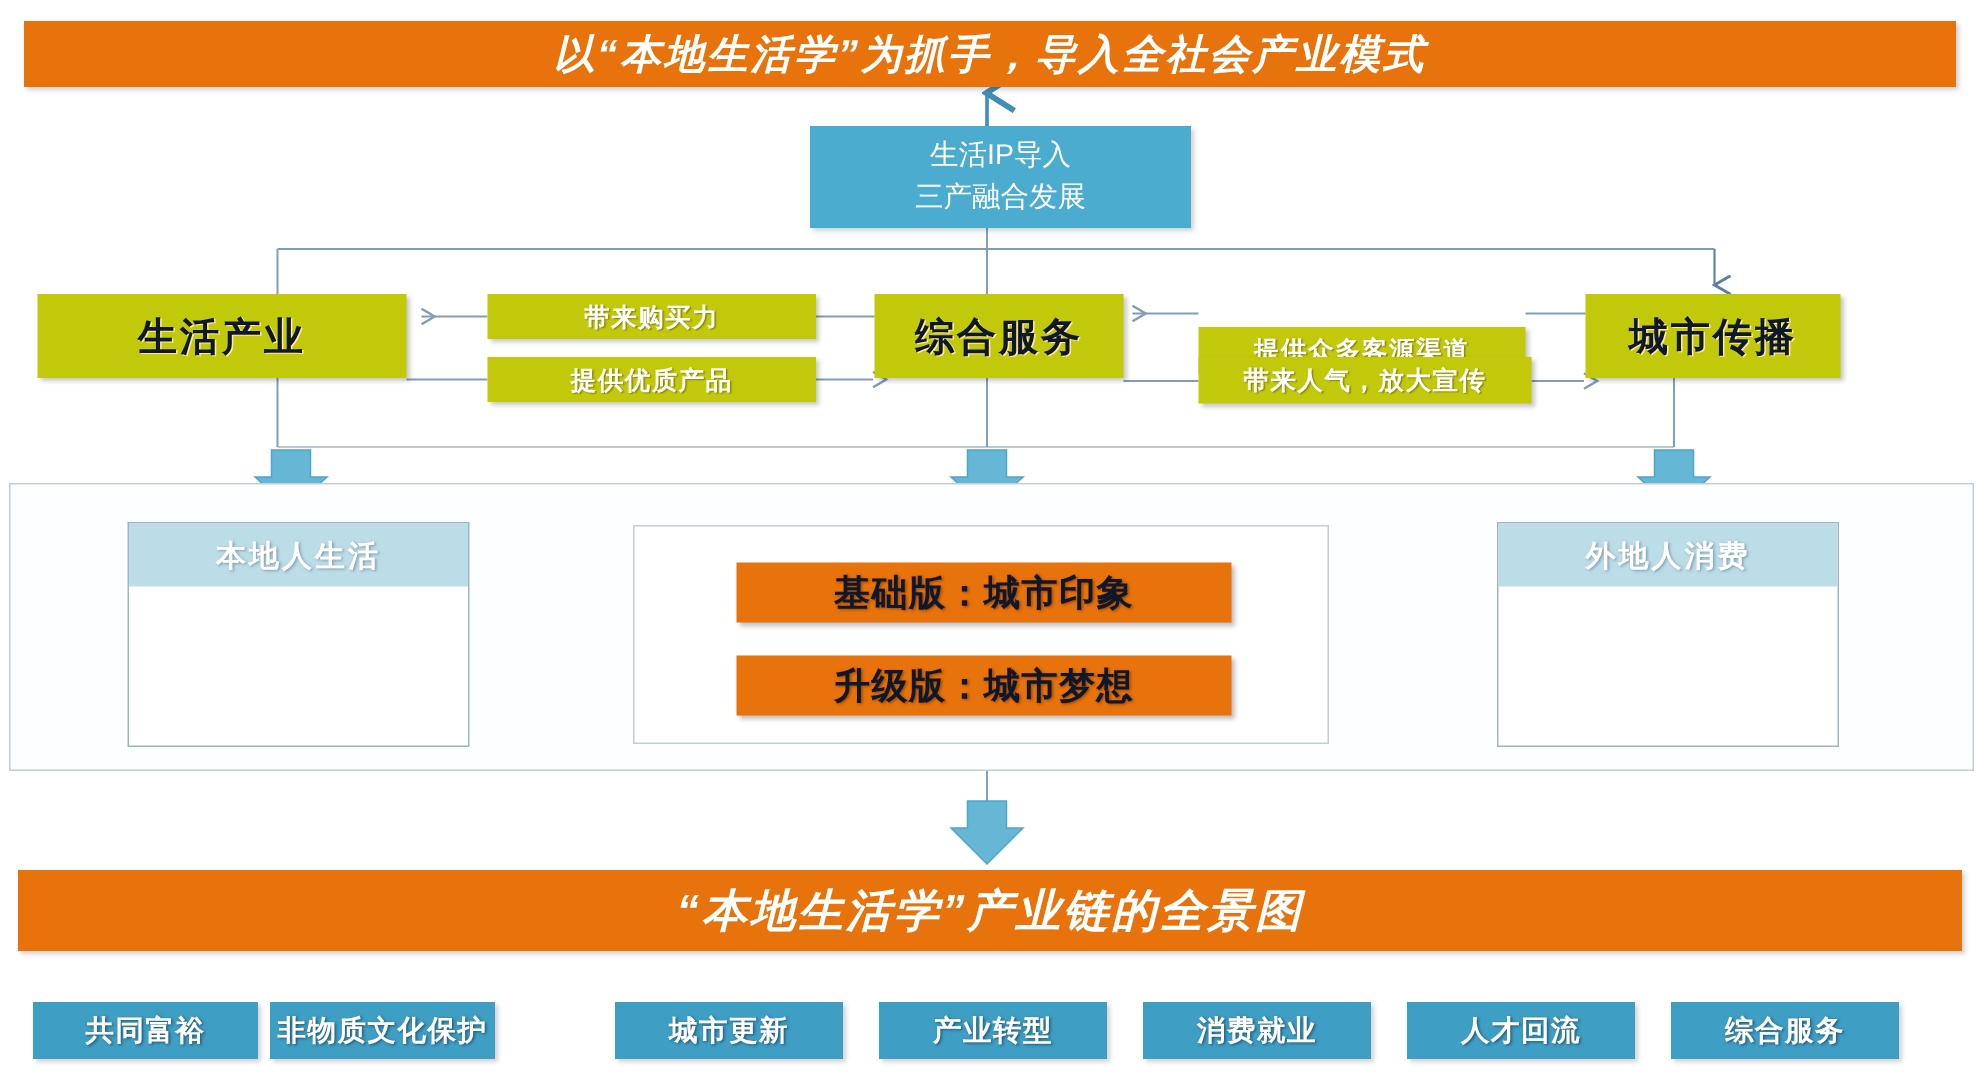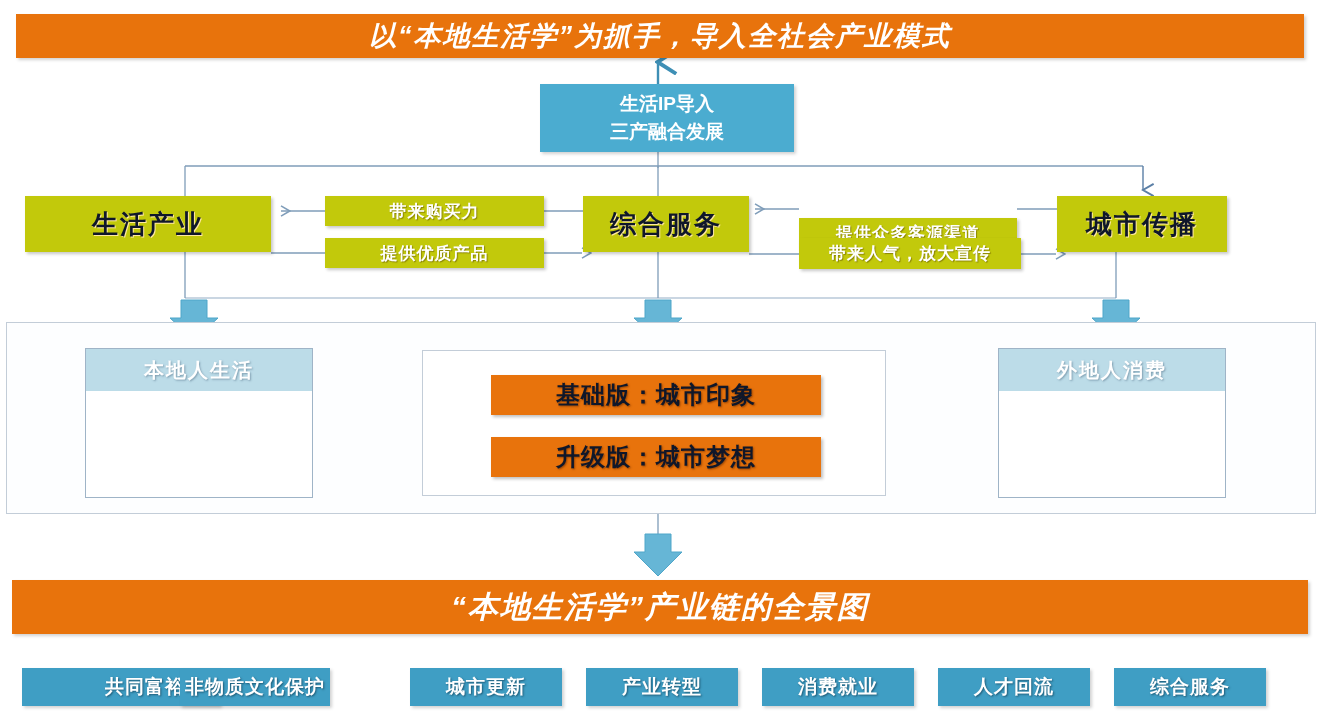--- a/index.html
+++ b/index.html
@@ -23,21 +23,21 @@
     letter-spacing:2px;
     box-shadow:2px 2px 3px rgba(0,0,0,.18);
   }
   #top-banner{left:16px;top:14px;width:1288px;height:44px;font-size:27px;}
   #bottom-banner{left:12px;top:580px;width:1296px;height:54px;font-size:30px;}
 
   
   #ip-box{
     position:absolute;left:540px;top:84px;width:254px;height:68px;
     background:#4BACD0;
-    color:#ffffff;font-weight:bold;font-size:19px;
+    color:#ffffff;font-weight:normal;font-size:19px;
     display:flex;flex-direction:column;align-items:center;justify-content:center;
     line-height:1.45;
     box-shadow:2px 2px 3px rgba(0,0,0,.18);
   }
 
   
   .olive{
     position:absolute;
     background:#C2C90B;
     display:flex;align-items:center;justify-content:center;
@@ -213,21 +213,21 @@
   </div>
 
   <div id="center-card">
     <div id="bar-basic" class="orange-bar">基础版：城市印象</div>
     <div id="bar-upgrade" class="orange-bar">升级版：城市梦想</div>
   </div>
 
   <div id="bottom-banner" class="banner">“本地生活学”产业链的全景图</div>
 
   <div id="tag-row">
-      <div class="tag" style="left: 22px; width: 150px; padding-left: 48px;">共同富裕</div>
+      <div class="tag" style="left: 22px; width: 150px;">共同富裕</div>
       <div class="tag" style="left: 180px; width: 150px;">非物质文化保护</div>
       <div class="tag" style="left: 410px; width: 152px;">城市更新</div>
       <div class="tag" style="left: 586px; width: 152px;">产业转型</div>
       <div class="tag" style="left: 762px; width: 152px;">消费就业</div>
       <div class="tag" style="left: 938px; width: 152px;">人才回流</div>
       <div class="tag" style="left: 1114px; width: 152px;">综合服务</div>
     </div>
 
 </div>
 

